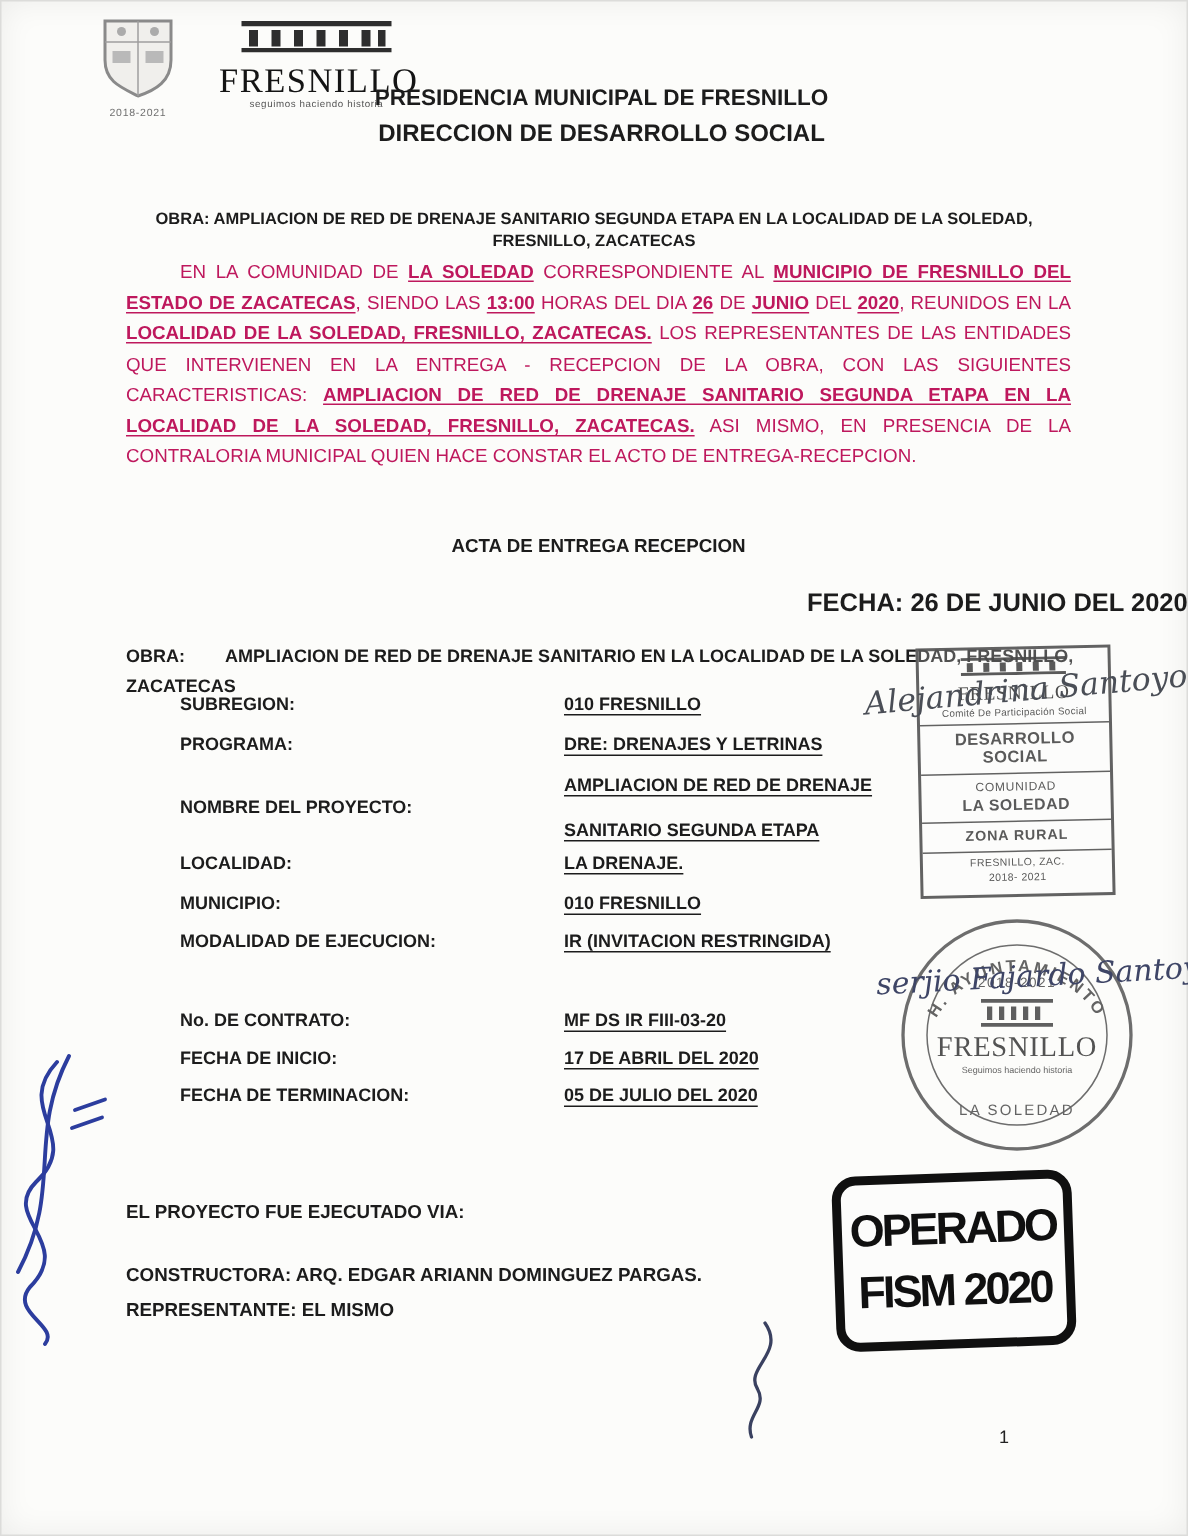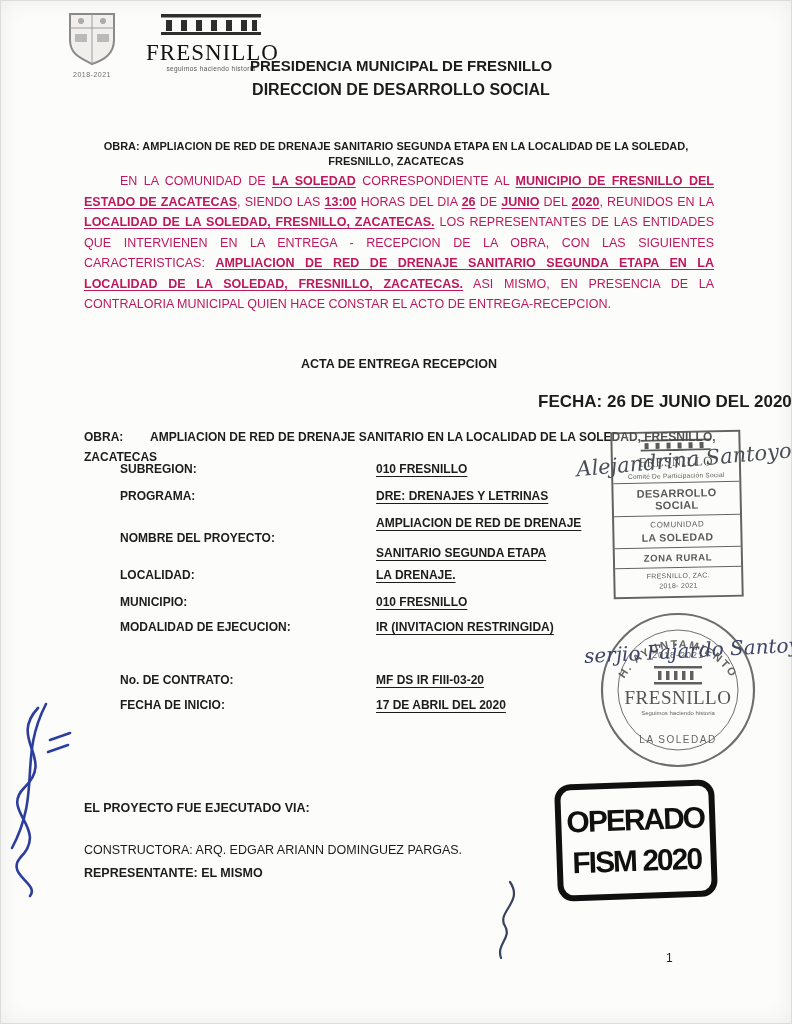--- a/index.html
+++ b/index.html
@@ -36,21 +36,21 @@
   
   .obra-field { position:absolute; left:84px; top:427px; width:640px; font-size:12px; font-weight:bold; line-height:20px; }
   .obra-field .flabel-sm { display:inline-block; width:66px; }
   .frow { position:absolute; left:84px; width:648px; display:flex; font-size:12px; }
   .flabel { width:256px; font-weight:bold; flex:0 0 auto;margin-left:36px; }
   .fvalue { font-weight:bold; text-decoration:underline; text-underline-offset:2.5px; text-decoration-thickness:1.3px; }
   .fvalue-stack { display:flex; flex-direction:column; gap:16px; }
   .self-center { align-self:center; }
 
   .via-line { position:absolute; left:84px; top:801px; font-size:12.5px; font-weight:bold; }
-  .constructora-line { position:absolute; left:84px; top:843px; font-size:12.5px; font-weight:normal; }
+  .constructora-line { position:absolute; left:84px; top:843px; font-size:12.5px; font-weight:bold; }
   .representante-line { position:absolute; left:84px; top:866px; font-size:12.5px; font-weight:bold; }
   .page-number { position:absolute; left:666px; top:951px; font-size:12px; color:#222; }
 
   
   .stamp-comite {
     position:absolute; left:612px; top:431px; width:130px; z-index:4;
     border:2px solid #565656; color:#4d4d4d; background:rgba(255,255,255,.25);
     transform:rotate(-1.2deg); opacity:.92; text-align:center;
   }
   .sc-logo { padding:4px 2px 2px; }
@@ -172,20 +172,24 @@
     <span class="flabel">MODALIDAD DE EJECUCION:</span>
     <span class="fvalue">IR (INVITACION RESTRINGIDA)</span>
   </div>
   <div class="frow" style="top:673px">
     <span class="flabel">No. DE CONTRATO:</span>
     <span class="fvalue">MF DS IR FIII-03-20</span>
   </div>
   <div class="frow" style="top:698px">
     <span class="flabel">FECHA DE INICIO:</span>
     <span class="fvalue">17 DE ABRIL DEL 2020</span>
+  </div>
+  <div class="frow" style="top:723px">
+    <span class="flabel">FECHA DE TERMINACION:</span>
+    <span class="fvalue">05 DE JULIO DEL 2020</span>
   </div>
 
   <div class="via-line">EL PROYECTO FUE EJECUTADO VIA:</div>
   <div class="constructora-line">CONSTRUCTORA: ARQ. EDGAR ARIANN DOMINGUEZ PARGAS.</div>
   <div class="representante-line">REPRESENTANTE: EL MISMO</div>
   <div class="page-number">1</div>
 
   <div class="stamp-comite">
     <div class="sc-logo">
       <svg width="72" height="12" viewBox="0 0 72 12">

